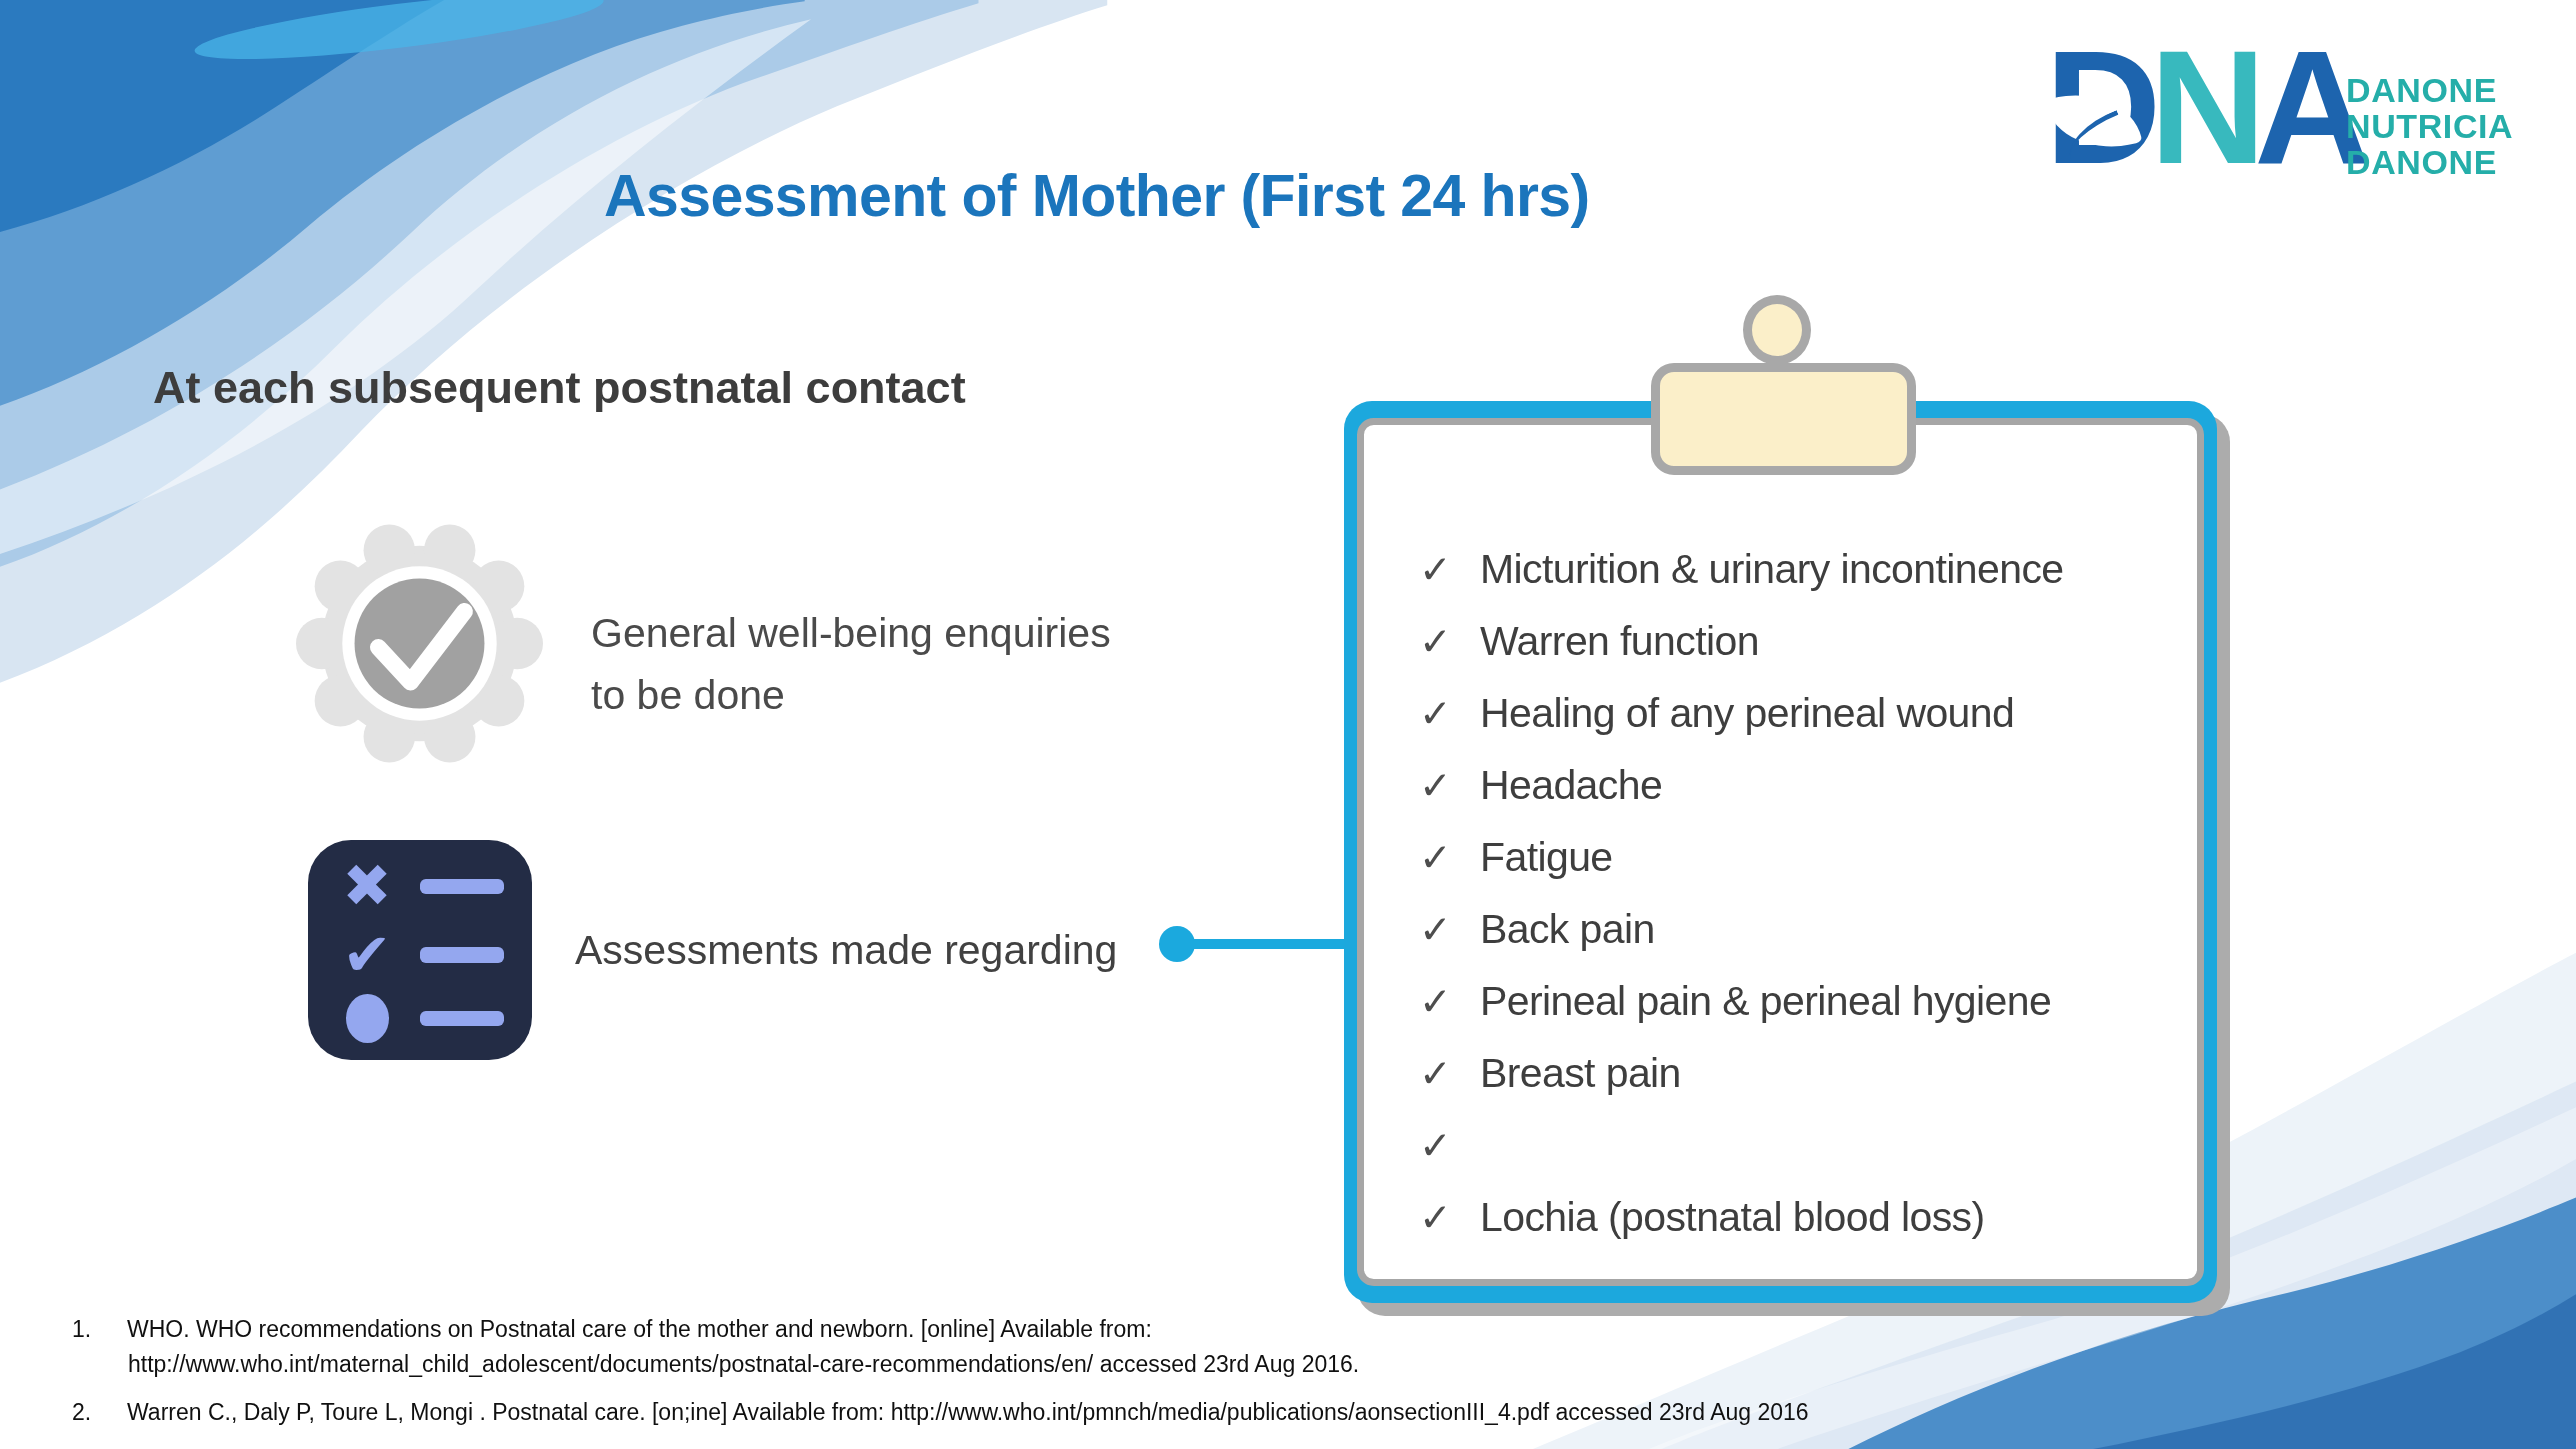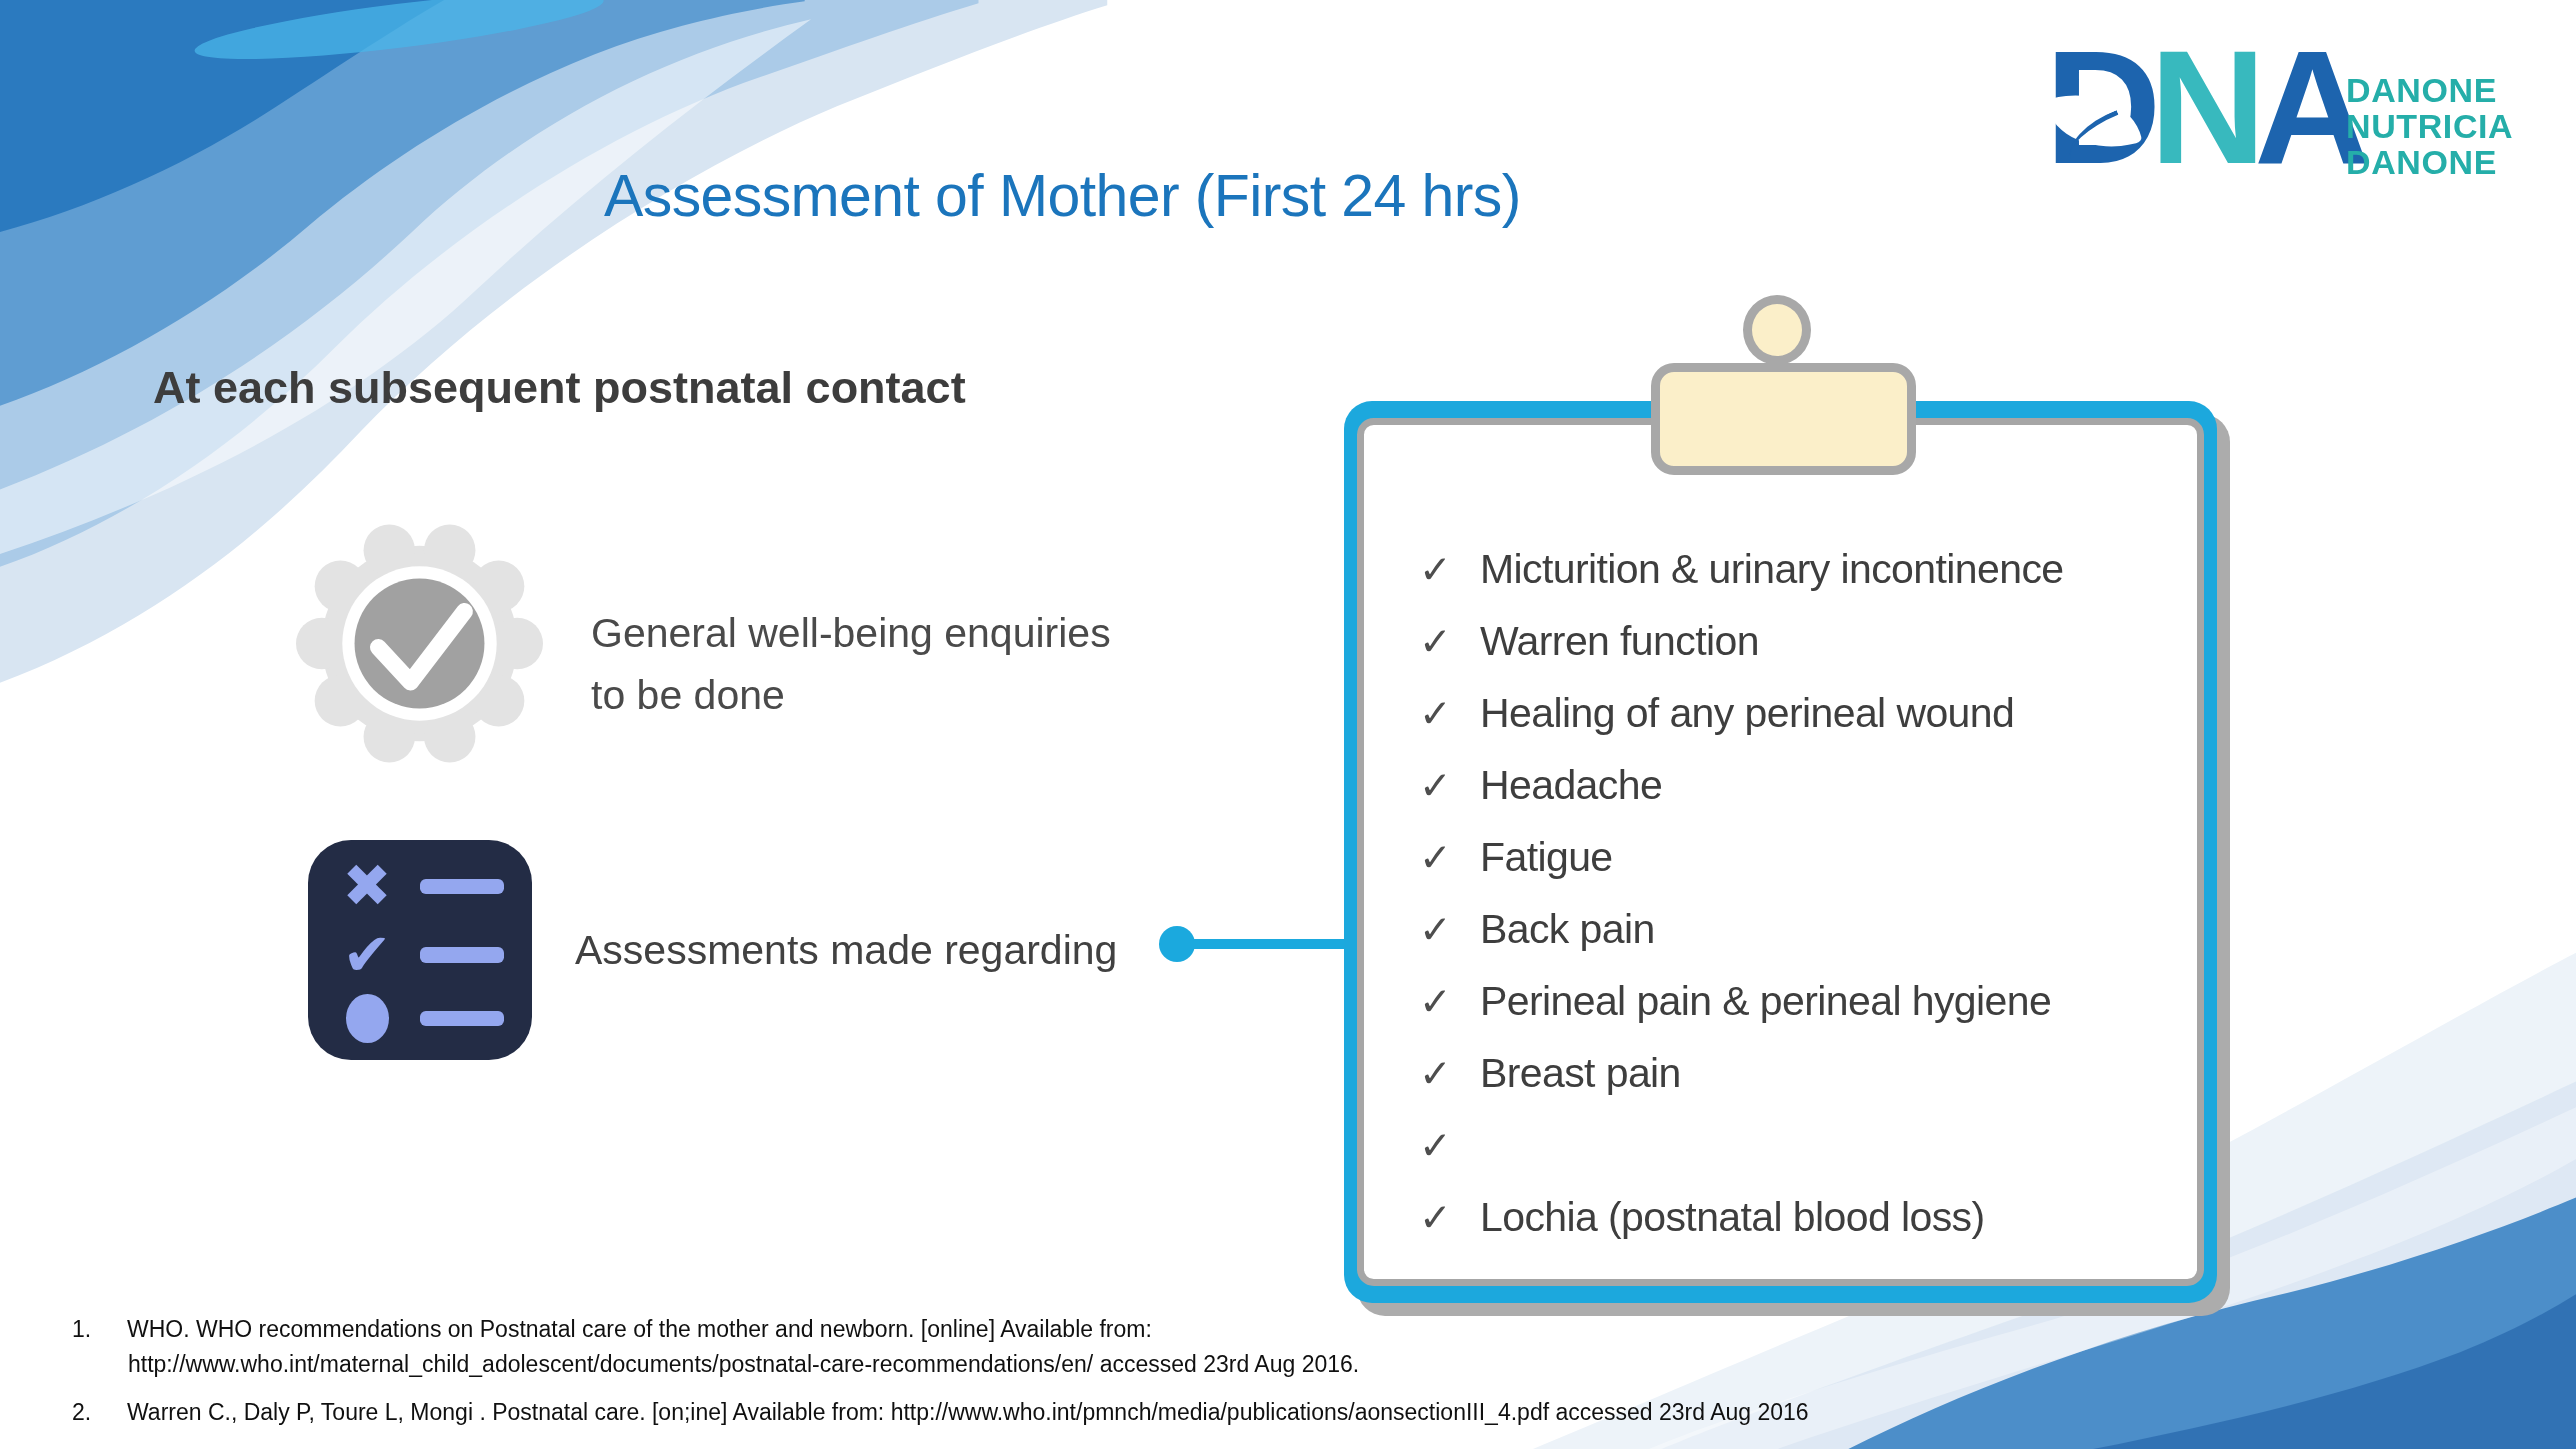--- a/index.html
+++ b/index.html
@@ -10,21 +10,21 @@
   }
   .slide{position:absolute;left:0;top:0;width:2576px;height:1449px;background:#fff;overflow:hidden;}
 
   
   .wave-tl{position:absolute;left:0;top:0;width:1133px;height:715px;}
   .wave-br{position:absolute;right:0;bottom:0;width:1159px;height:535px;}
 
   
   .title{
     position:absolute;left:604px;top:162px;
-    font-size:59px;font-weight:normal;color:#1B75BC;letter-spacing:-0.6px;white-space:nowrap;
+    font-size:59px;font-weight:bold;color:#1B75BC;letter-spacing:-0.6px;white-space:nowrap;
   }
 
   
   .logo{position:absolute;left:2045px;top:57px;width:489px;height:135px;}
   .logo-letters{position:absolute;left:0;top:-30px;font-size:161px;font-weight:bold;letter-spacing:-11.6px;line-height:1;white-space:nowrap;}
   .logo-letters .ld{color:#1D64AE;position:relative;display:inline-block;}
   .logo-letters .ln{color:#38B9BE;}
   .logo-letters .la{color:#1D64AE;}
   .leaf{position:absolute;left:6.4px;top:62px;width:85px;height:64px;background:#fff;border-radius:6% 95% 8% 95%;transform:rotate(-14deg);}
   .leaf::after{content:'';position:absolute;left:10%;top:48%;width:72%;height:38%;border-top:5.8px solid #1D64AE;border-radius:100% 0 0 0 / 100% 0 0 0;transform:rotate(-8deg);}

